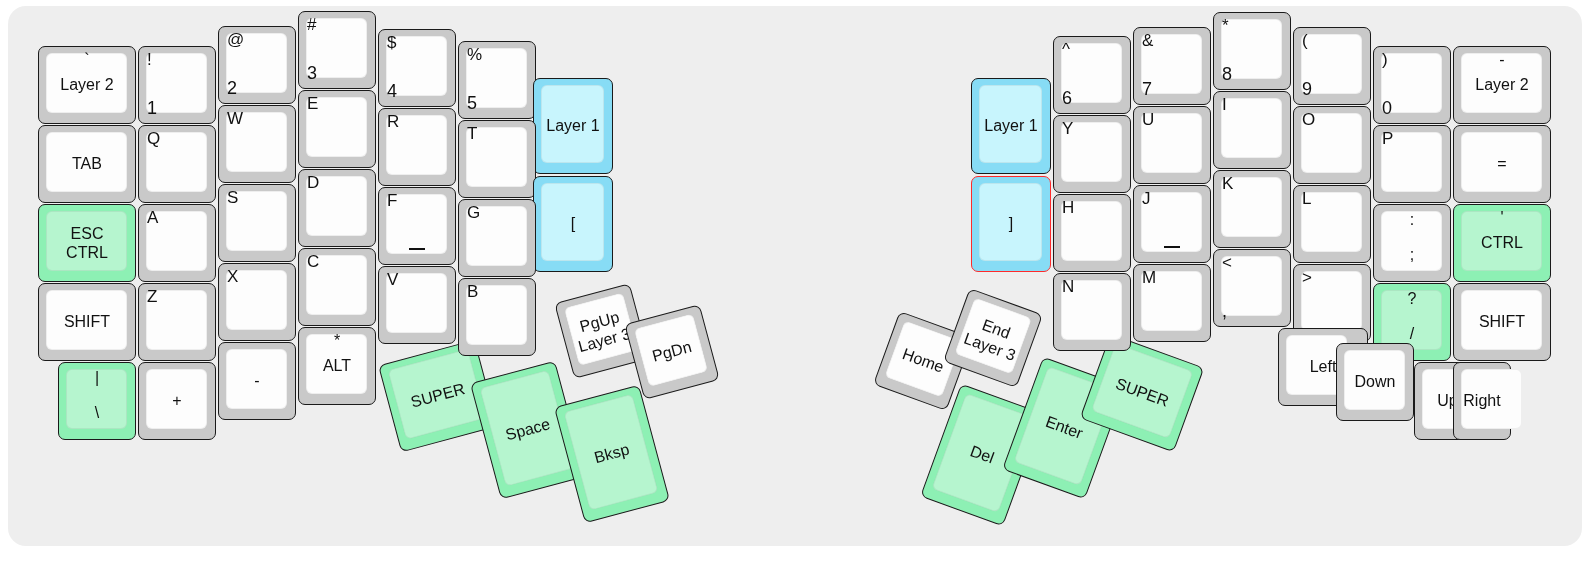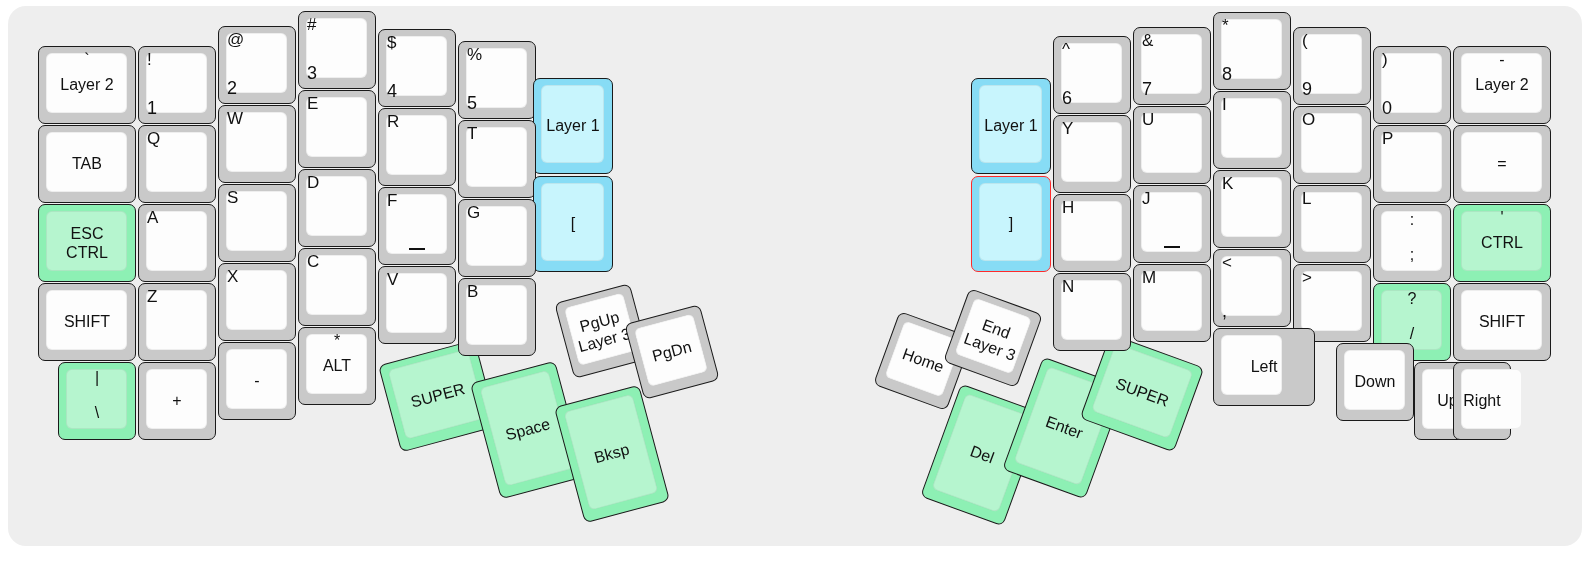--- a/index.html
+++ b/index.html
@@ -464,21 +464,21 @@
           <span class="up">?</span>
           <span class="dn">/</span>
         </div>
       </div>
       <div class="key k-white" style="left: 1453px; top: 283px; width: 98px; height: 78px;">
         <div class="cap" style="left: 7px; top: 6px; width: 81px; height: 60px;"></div>
         <div class="lg">
           <span class="ctr">SHIFT</span>
         </div>
       </div>
-      <div class="key k-white" style="left: 1213px; top: 328px; width: 102px; height: 78px;">
+      <div class="key k-white" style="left: 1278px; top: 328px; width: 90px; height: 78px;">
         <div class="cap" style="left: 7px; top: 6px; width: 61px; height: 60px;"></div>
         <div class="lg">
           <span class="ctr">Left</span>
         </div>
       </div>
       <div class="key k-white" style="left: 1336px; top: 343px; width: 78px; height: 78px;">
         <div class="cap" style="left: 7px; top: 6px; width: 61px; height: 60px;"></div>
         <div class="lg">
           <span class="ctr">Down</span>
         </div>

